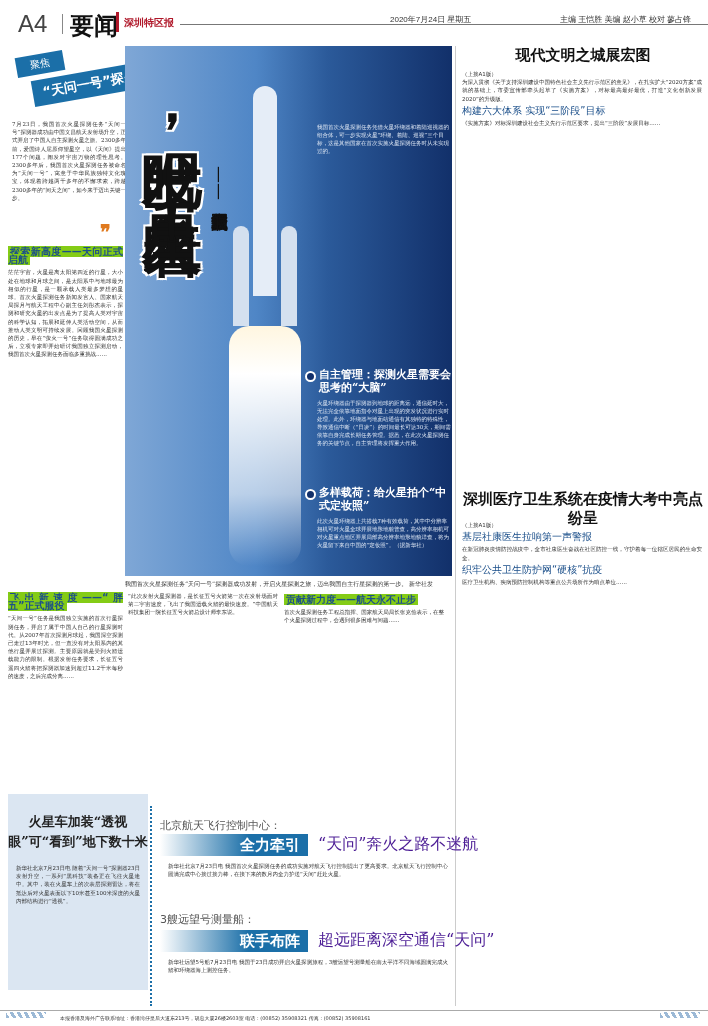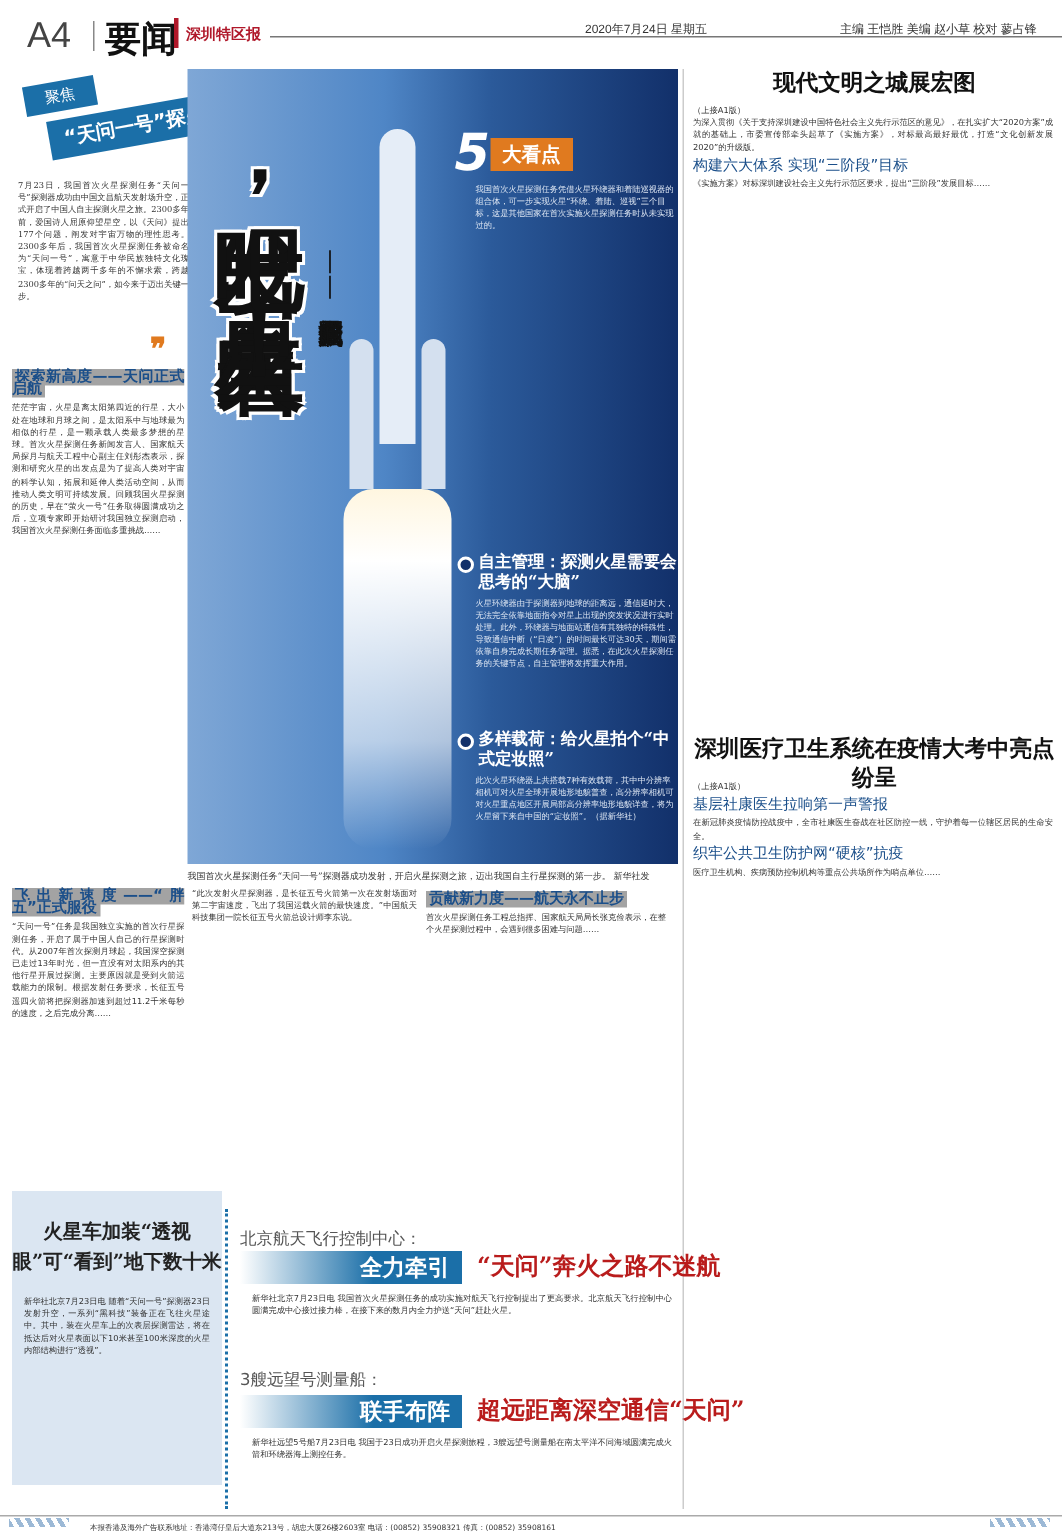--- a/index.html
+++ b/index.html
@@ -27,27 +27,27 @@
 .five{position:absolute;left:178px;top:36px;width:149px}
 .five .n{font-family:"DejaVu Sans",sans-serif;font-size:34px;font-style:italic;font-weight:bold;color:#fff;display:inline-block}
 .five .lbl{display:inline-block;background:#e07a1f;color:#fff;font-family:"DejaVu Sans",sans-serif;font-weight:bold;font-size:13px;padding:2px 8px;vertical-align:6px}
 .pt{position:absolute;left:178px;width:149px;color:#fff}
 .pt .h{font-size:11px;line-height:13px;font-weight:bold;padding-left:16px;position:relative}
 .pt .h::before{content:"";position:absolute;left:2px;top:3px;width:7px;height:7px;border-radius:50%;border:2px solid #fff;background:#12306a}
 .pt .b{font-family:"DejaVu Sans",sans-serif;font-size:5.5px;line-height:8px;color:#dde6f3;margin-top:5px;padding-left:14px}
 .caption{position:absolute;left:125px;top:580px;width:327px;font-size:6px;color:#333}
 .col{position:absolute;font-family:"DejaVu Sans",sans-serif;font-size:5.5px;line-height:8.2px;color:#333;text-align:justify;overflow:hidden}
 .sub{font-family:"DejaVu Sans",sans-serif;font-size:10px;color:#1b4f8a;margin:4px 0}
-.sub b{color:#1b4f8a;background:#a3a3a3;padding:0 2px}
+.sub b{color:#1b4f8a;background:#84cc16;padding:0 2px}
 .rt{position:absolute;left:458px;width:250px;text-align:center;font-size:15px;font-weight:bold;color:#111}
 .box{position:absolute;left:8px;top:794px;width:140px;height:196px;background:#dbe6f2}
 .box .h{font-size:13px;font-weight:bold;text-align:center;padding-top:18px;line-height:20px}
 .bj{position:absolute;left:160px;top:818px;font-family:"DejaVu Sans",sans-serif;font-size:11px;color:#555}
 .band{position:absolute;left:160px;height:22px;width:148px;background:linear-gradient(90deg,#fff,#1b6fa8 60%);color:#fff;font-size:15px;font-weight:bold;text-align:right;padding-right:8px;line-height:22px}
-.bandtitle{position:absolute;left:318px;font-size:16px;font-weight:bold;color:#b91c1c}
+.bandtitle{position:absolute;left:318px;font-size:16px;font-weight:normal;color:#4c1d95}
 .foot{position:absolute;left:0;top:1010px;width:708px;height:16px;border-top:1px solid #aaa;font-family:"DejaVu Sans",sans-serif;font-size:5px;color:#333;padding:4px 0 0 60px}
 .stripe{position:absolute;top:1012px;width:40px;height:6px;background:repeating-linear-gradient(60deg,#9cb9d6 0 3px,#fff 3px 6px)}
 .dotline{position:absolute;left:150px;top:806px;width:1px;height:200px;border-left:2px dotted #1b6fa8}
 .vdiv{position:absolute;width:1px;background:#ccc}
 </style>
 </head>
 <body>
 
 <div class="hdr">
   <div class="pgno">A4</div>
@@ -75,23 +75,20 @@
 
 <div class="hero">
   <div class="rocket">
     <div class="plume"></div>
       <div class="bl"></div>
       <div class="br"></div>
       <div class="rb"></div>
   </div>
   <div class="bigtitle">出发吧，向着火星！</div>
   <div class="subtitle">——我国首次火星探测任务正式启航</div>
-  <div class="five">
-    <span class="n">5</span><span class="lbl">大看点</span>
-  </div>
   <div class="pt" style="top:72px">
       <div class="b">我国首次火星探测任务凭借火星环绕器和着陆巡视器的组合体，可一步实现火星“环绕、着陆、巡视”三个目标，这是其他国家在首次实施火星探测任务时从未实现过的。</div>
     </div>
   <div class="pt" style="top:440px">
       <div class="h">多样载荷：给火星拍个“中式定妆照”</div>
       <div class="b">此次火星环绕器上共搭载7种有效载荷，其中中分辨率相机可对火星全球开展地形地貌普查，高分辨率相机可对火星重点地区开展局部高分辨率地形地貌详查，将为火星留下来自中国的“定妆照”。（据新华社）</div>
     </div>
   <div class="pt" style="top:322px">
       <div class="h">自主管理：探测火星需要会思考的“大脑”</div>
       <div class="b">火星环绕器由于探测器到地球的距离远，通信延时大，无法完全依靠地面指令对星上出现的突发状况进行实时处理。此外，环绕器与地面站通信有其独特的特殊性，导致通信中断（“日凌”）的时间最长可达30天，期间需依靠自身完成长期任务管理。据悉，在此次火星探测任务的关键节点，自主管理将发挥重大作用。</div>

